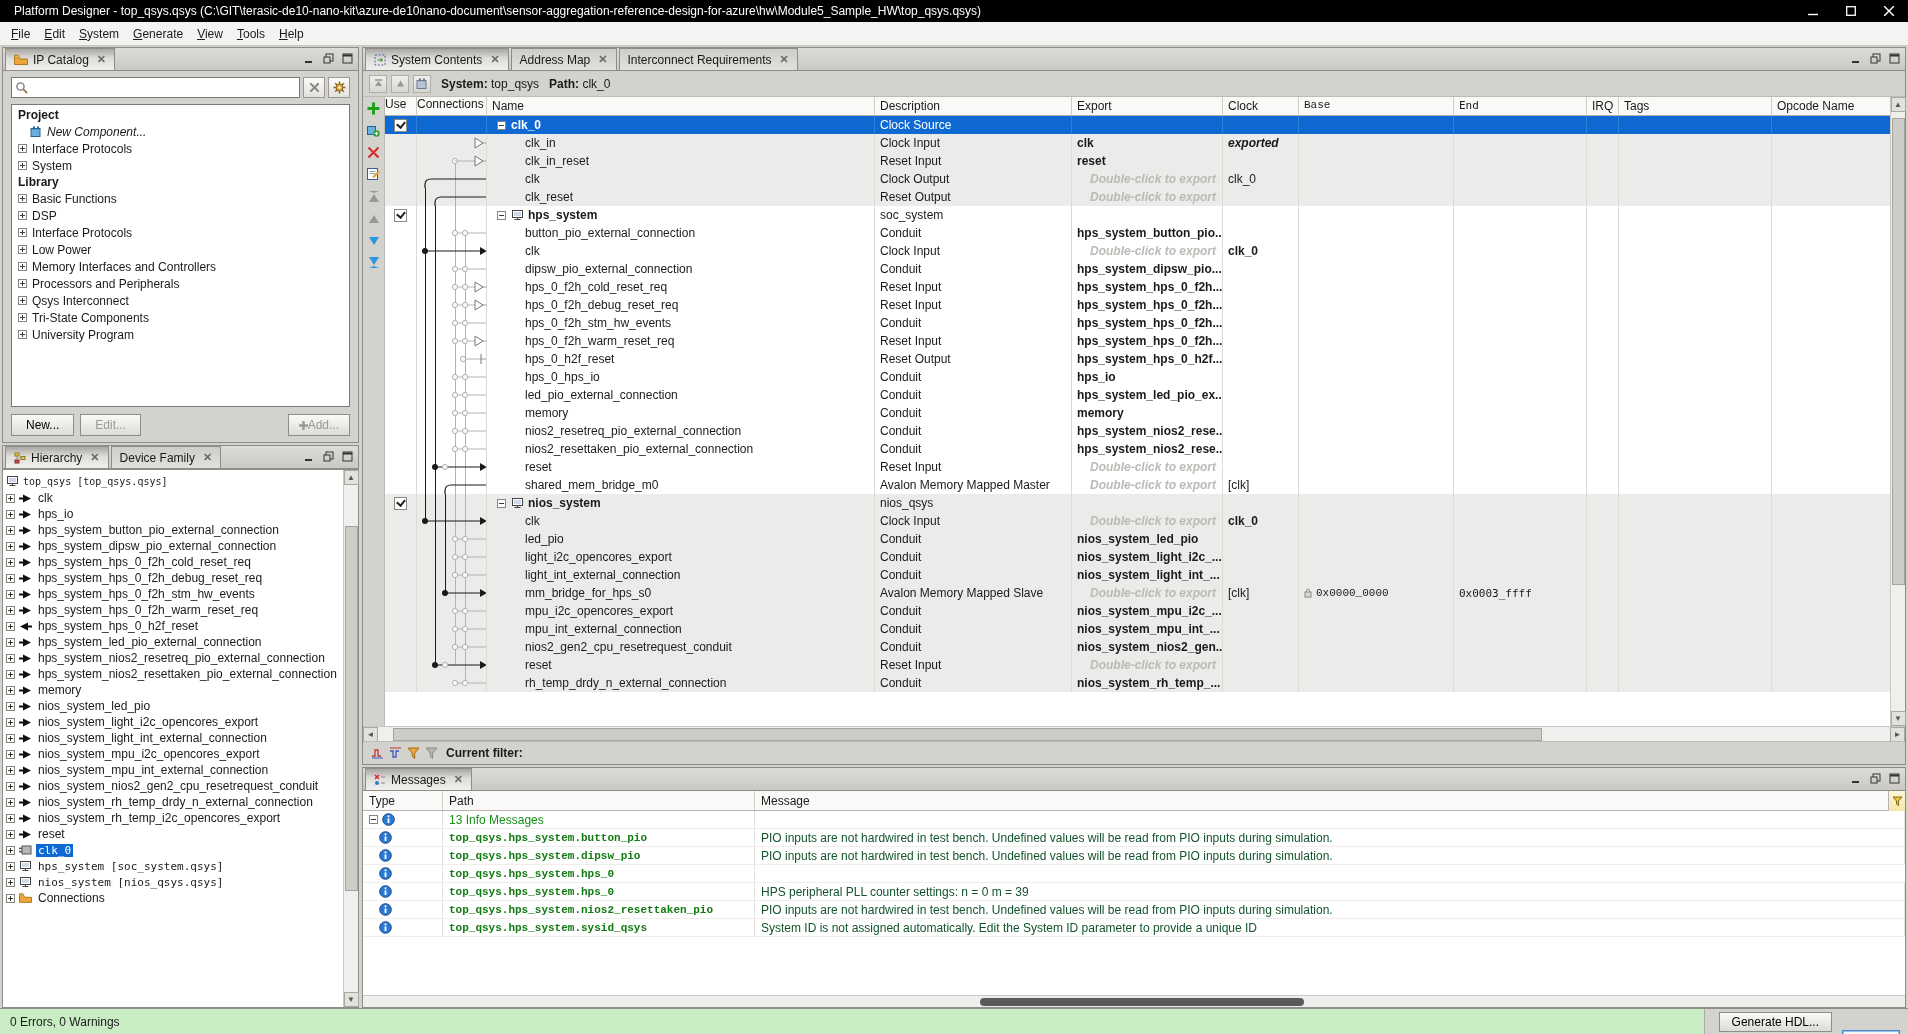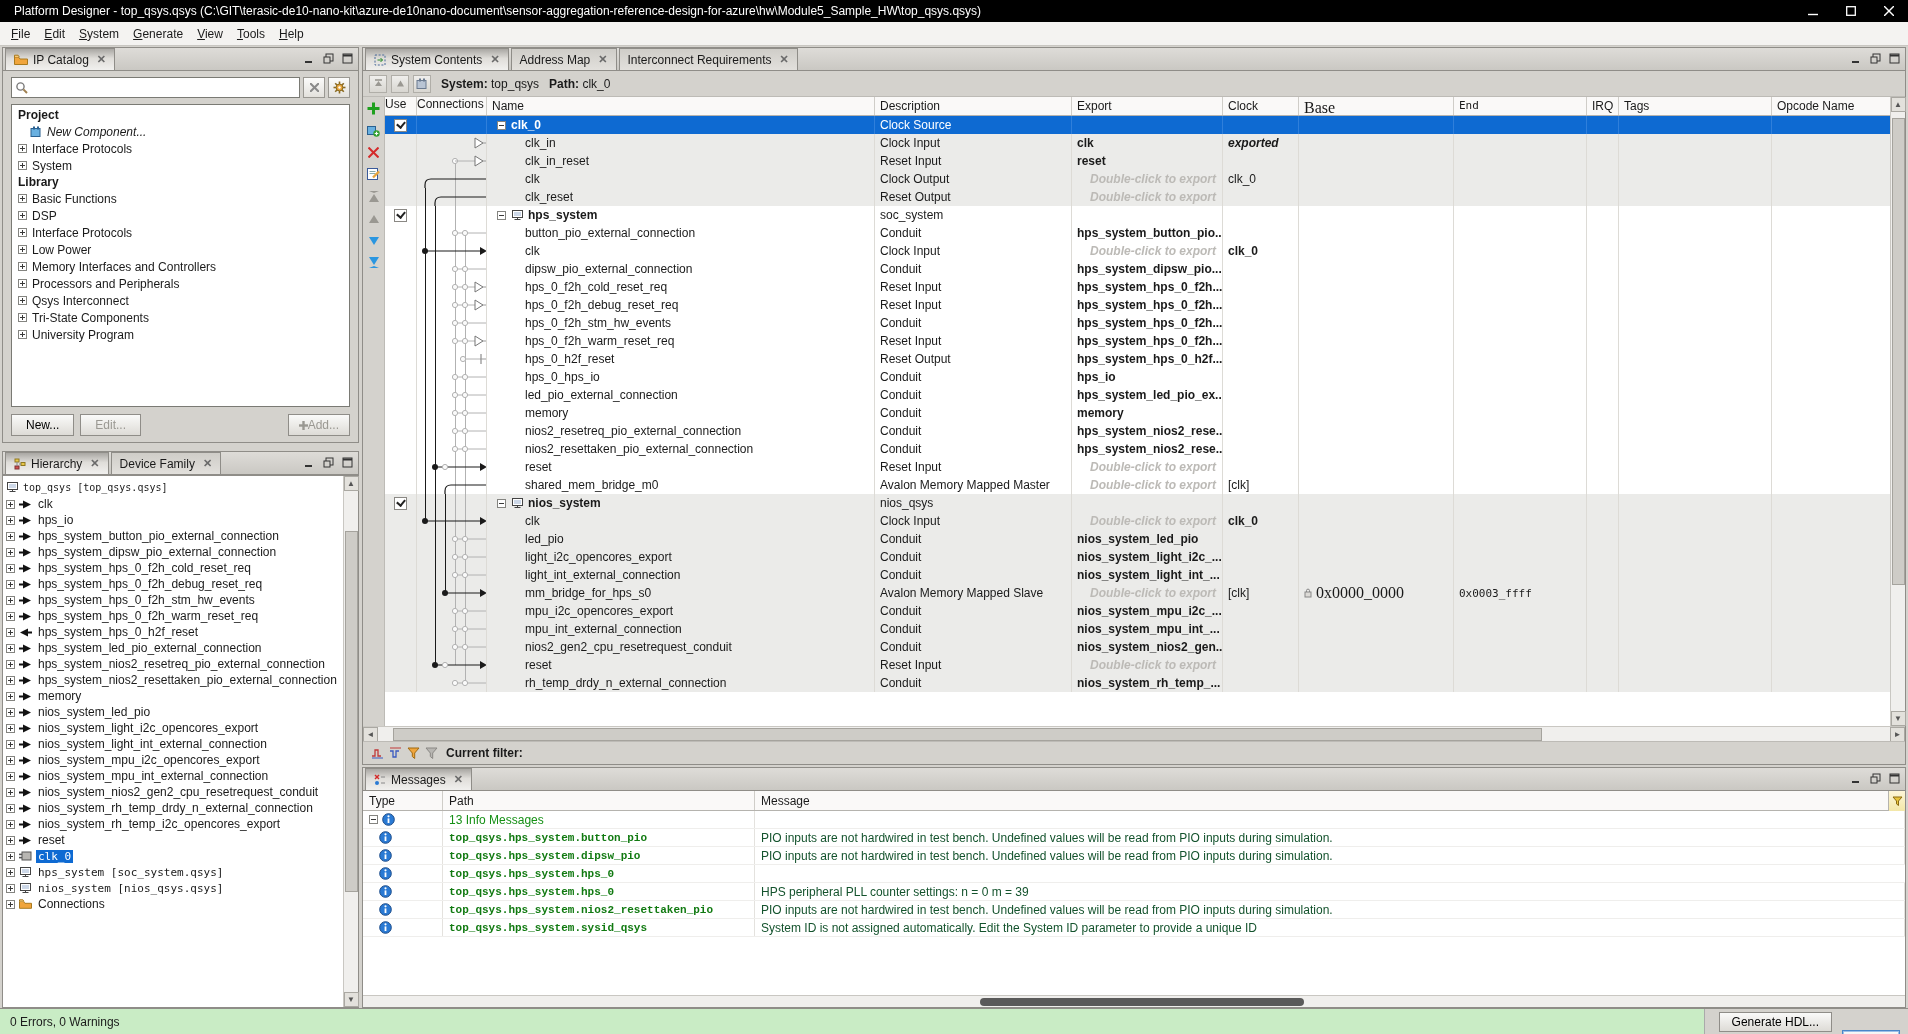--- a/index.html
+++ b/index.html
@@ -90,21 +90,21 @@
   .trow.shade-w { background:#fff; }
   .trow.sel { background:#0e6ad2; color:#fff; }
   .td { border-right:1px solid #dddbd6; padding:0 0 0 5px; white-space:nowrap; overflow:hidden; display:flex; align-items:center; }
   .trow.sel .td { border-right-color:#2f7fdb; }
   .c-use{width:32px; justify-content:center; padding:0;}
   .c-conn{width:70px; padding:0; position:relative;}
   .c-name{width:388px;}
   .c-desc{width:197px;}
   .c-exp{width:151px; font-weight:bold;}
   .c-clk{width:76px;}
-  .c-base{width:155px; font-family:Liberation Serif, serif; font-size:16px; gap:4px;}
+  .c-base{width:155px; font-family:Liberation Mono, monospace; font-size:11px; gap:4px;}
   .c-end{width:133px; font-family:"DejaVu Sans Mono",monospace; font-size:11px;}
   .c-irq{width:32px;}
   .c-tags{width:153px;}
   .c-opc{flex:1; border-right:none;}
   .hint { color:#bcbab6; font-style:italic; font-weight:bold; }
   .clk-b { font-weight:bold; }
   .clk-i { font-style:italic; font-weight:bold; }
   .gname { font-weight:bold; }
   .indent1 { padding-left:10px; } .indent2 { padding-left:38px; }
   .cbx { width:13px; height:13px; background:#fff; border:1px solid #8a8884; position:relative; }
@@ -305,21 +305,21 @@
                   <line x1="4.5" y1="0" x2="4.5" y2="9" stroke="#9a9892" stroke-width="2.4"></line>
                   <line x1="0" y1="4.5" x2="9" y2="4.5" stroke="#9a9892" stroke-width="2.4"></line>
                 </svg>
               </span>
               <span>Add...</span>
             </button>
         </div>
       </div>
     </section>
 
-    <section class="panel" id="hier" style="flex:1; margin-top:8px">
+    <section class="panel" id="hier" style="flex:1; margin-top:2px">
       <div class="tabbar">
         <div class="tab active">
           <span>
               <svg width="12" height="12">
                 <rect x="1" y="1" width="4" height="3" fill="#e8c84a" stroke="#907820"></rect>
                 <rect x="7" y="4.5" width="4" height="3" fill="#e8c84a" stroke="#907820"></rect>
                 <rect x="1" y="8" width="4" height="3" fill="#d05050" stroke="#803030"></rect>
                 <path d="M3 4 v4 M5 6 h2" stroke="#888" fill="none"></path>
               </svg>
             </span>

